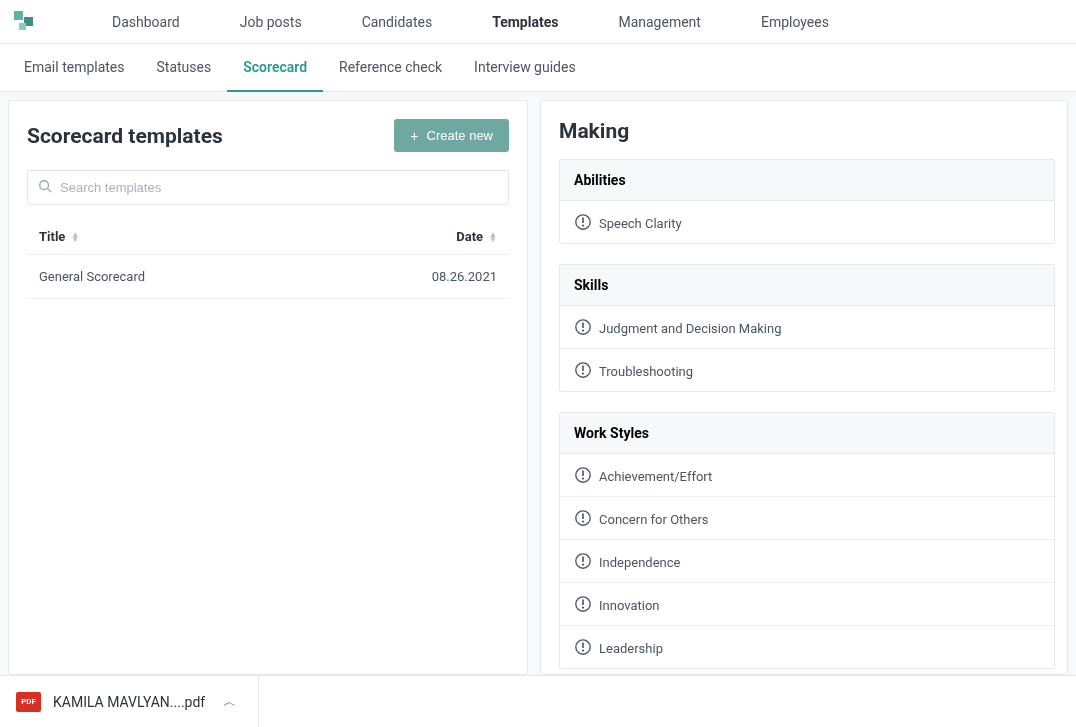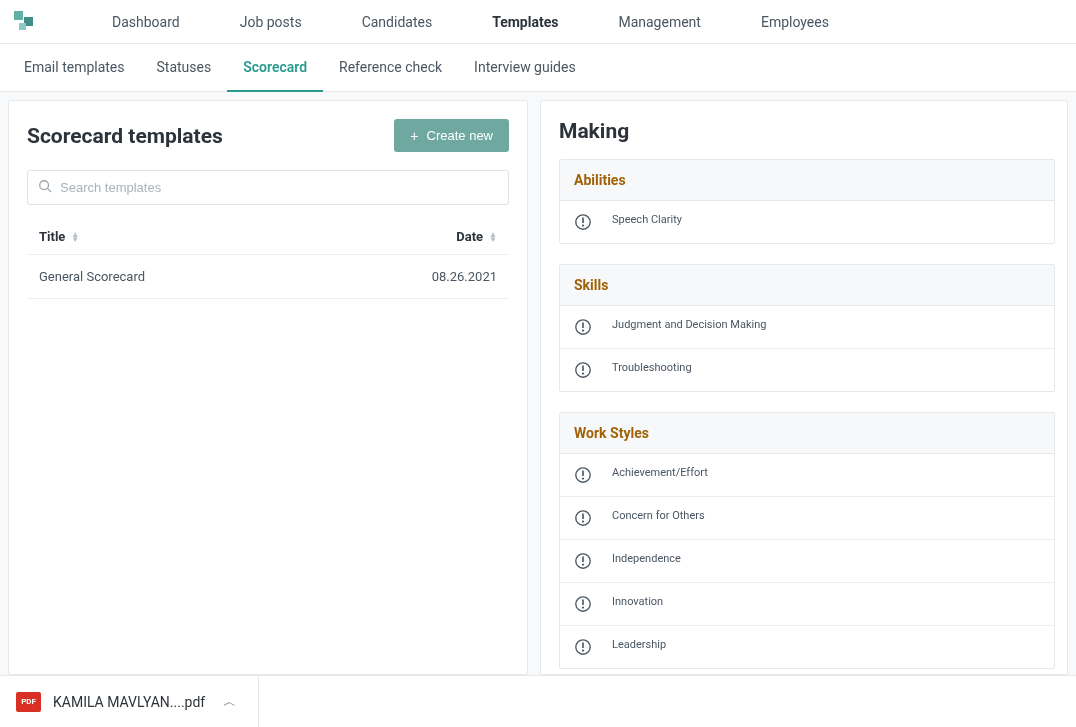--- a/index.html
+++ b/index.html
@@ -160,29 +160,29 @@
   .group {
     border: 1px solid #e6e8ea;
     border-radius: 2px;
     margin-bottom: 20px;
   }
   .group-head {
     background: #f7f8fa;
     padding: 12px 14px;
     font-size: 14px;
     font-weight: 700;
-    color: #a16207;
+    color: #000000;
     border-bottom: 1px solid #e6e8ea;
   }
   .group-row {
     display: flex;
-    align-items: flex-start;
-    gap: 20px;
+    align-items: flex-end;
+    gap: 7px;
     padding: 12px 14px;
-    font-size: 11px;
+    font-size: 13px;
     color: #4a5662;
     border-bottom: 1px solid #eceff2;
   }
   .group-row:last-child { border-bottom: none; }
   .excl-icon {
     width: 18px; height: 18px;
     flex-shrink: 0;
   }
   .excl-icon svg { width: 18px; height: 18px; }
 

